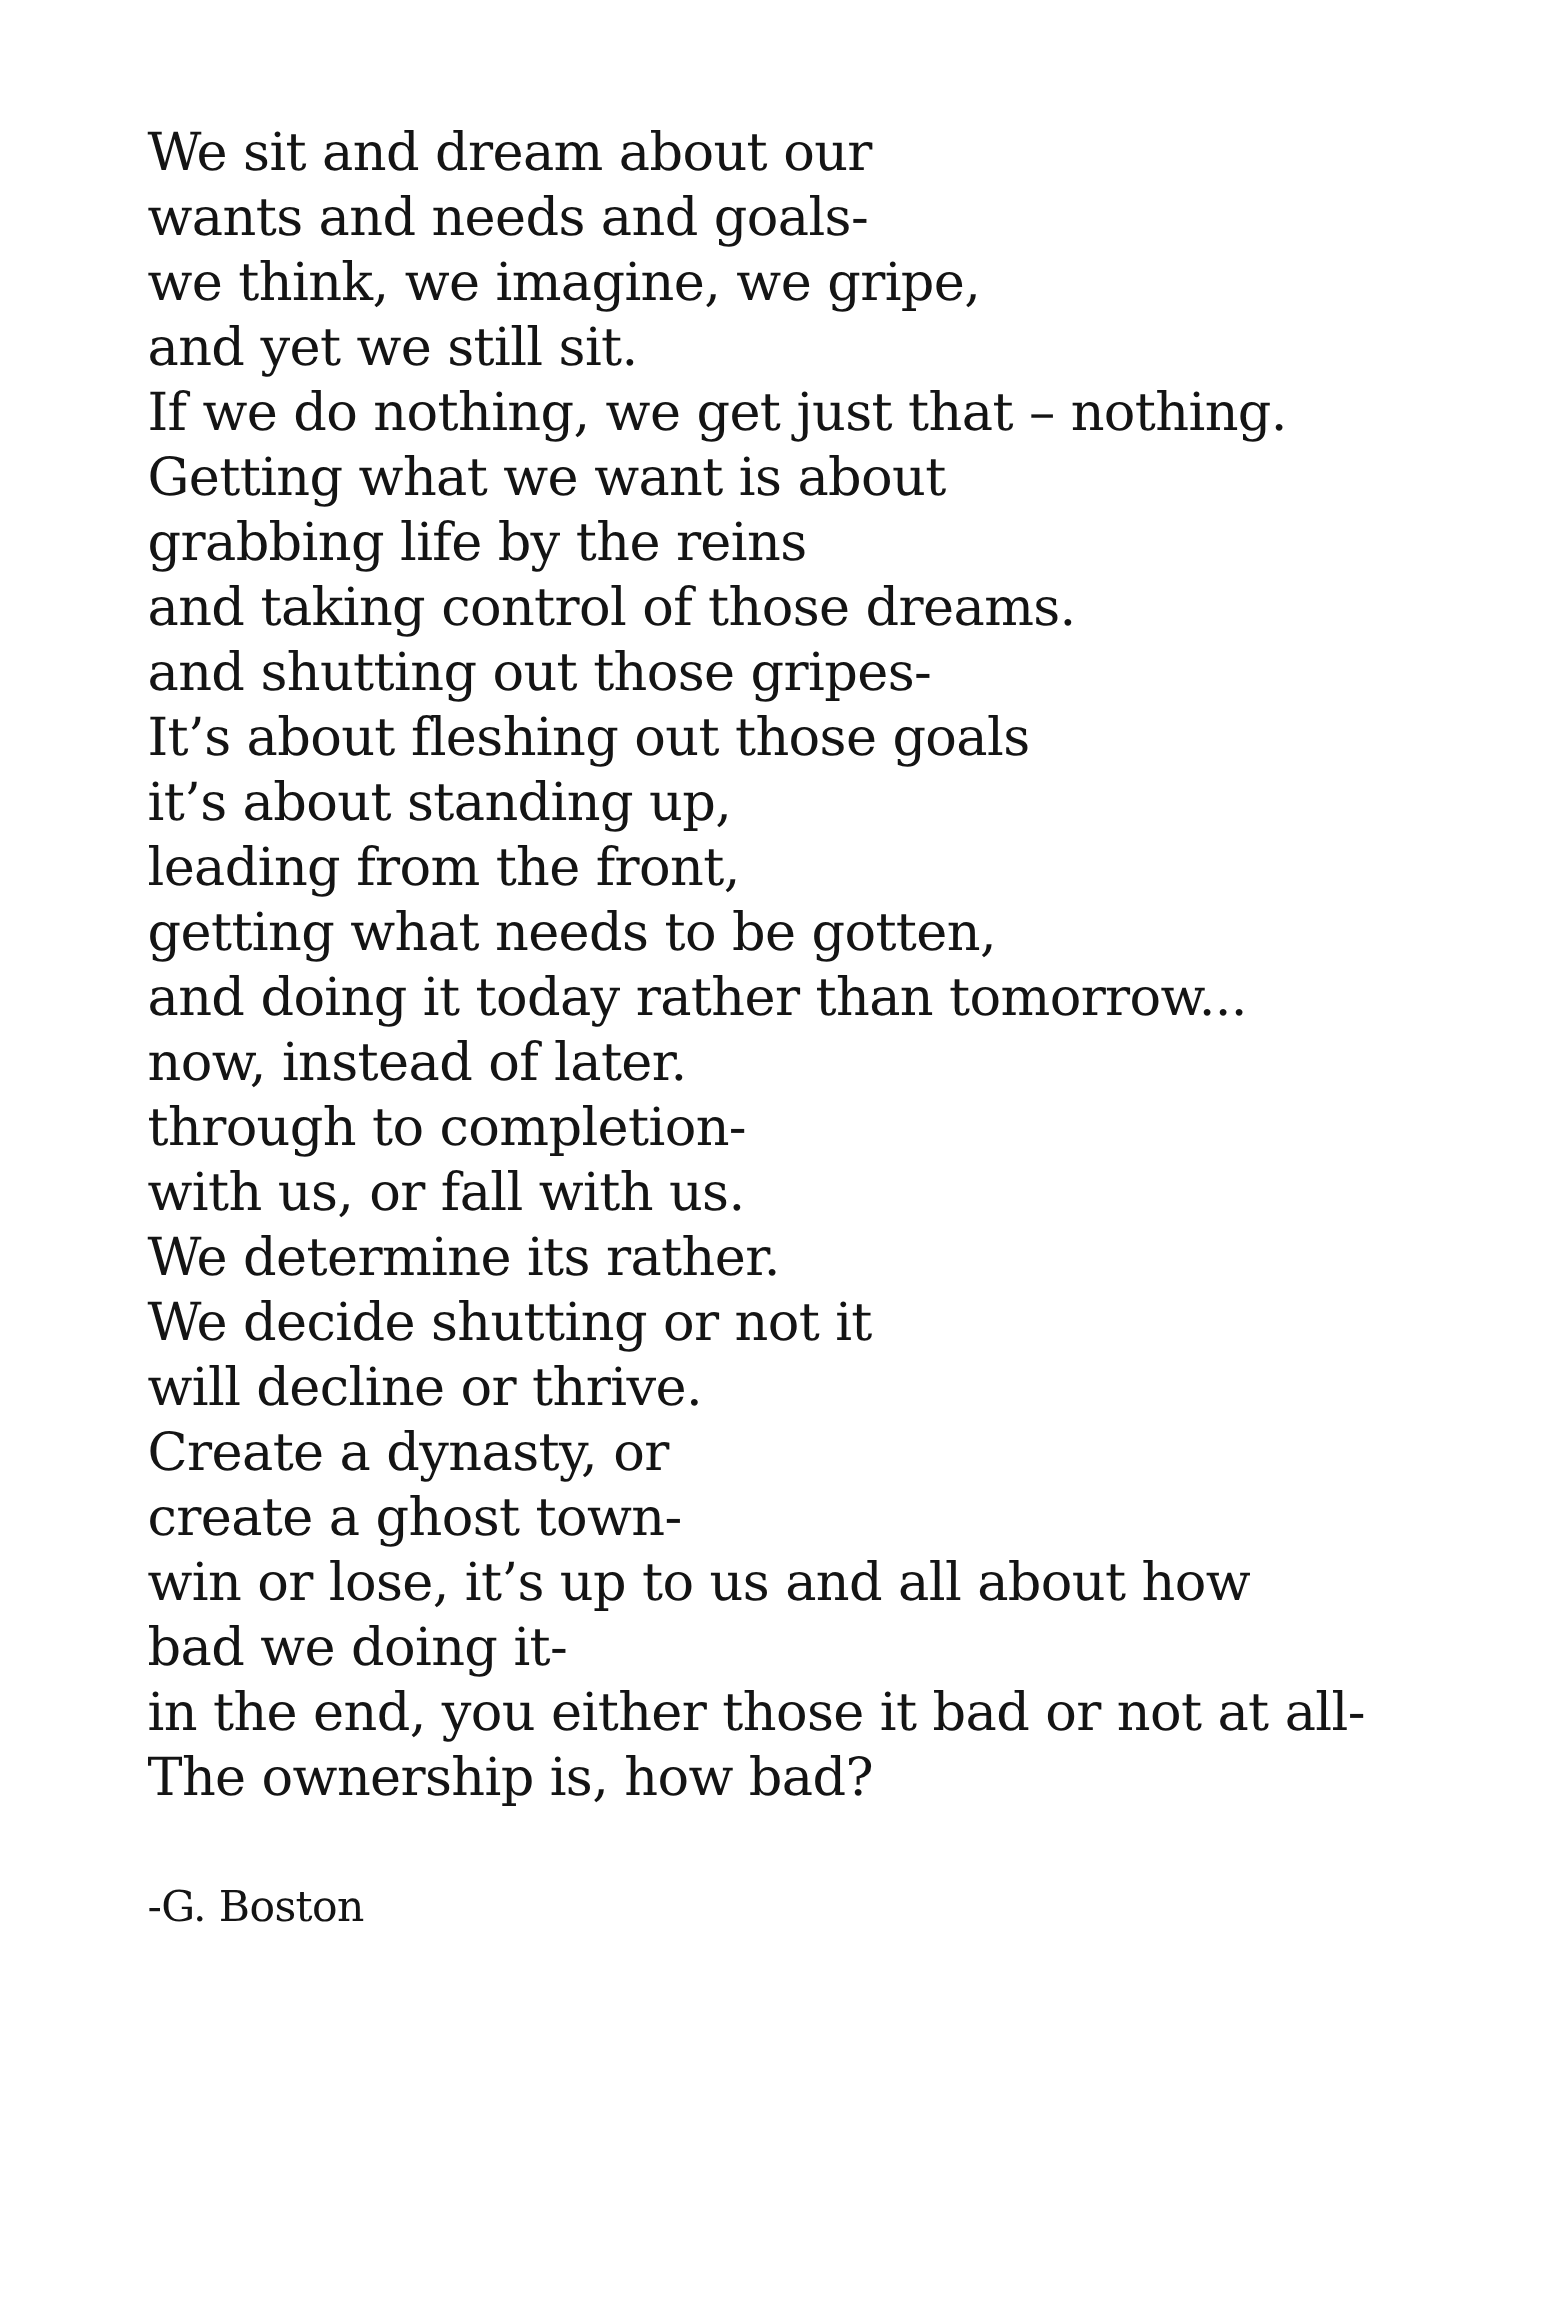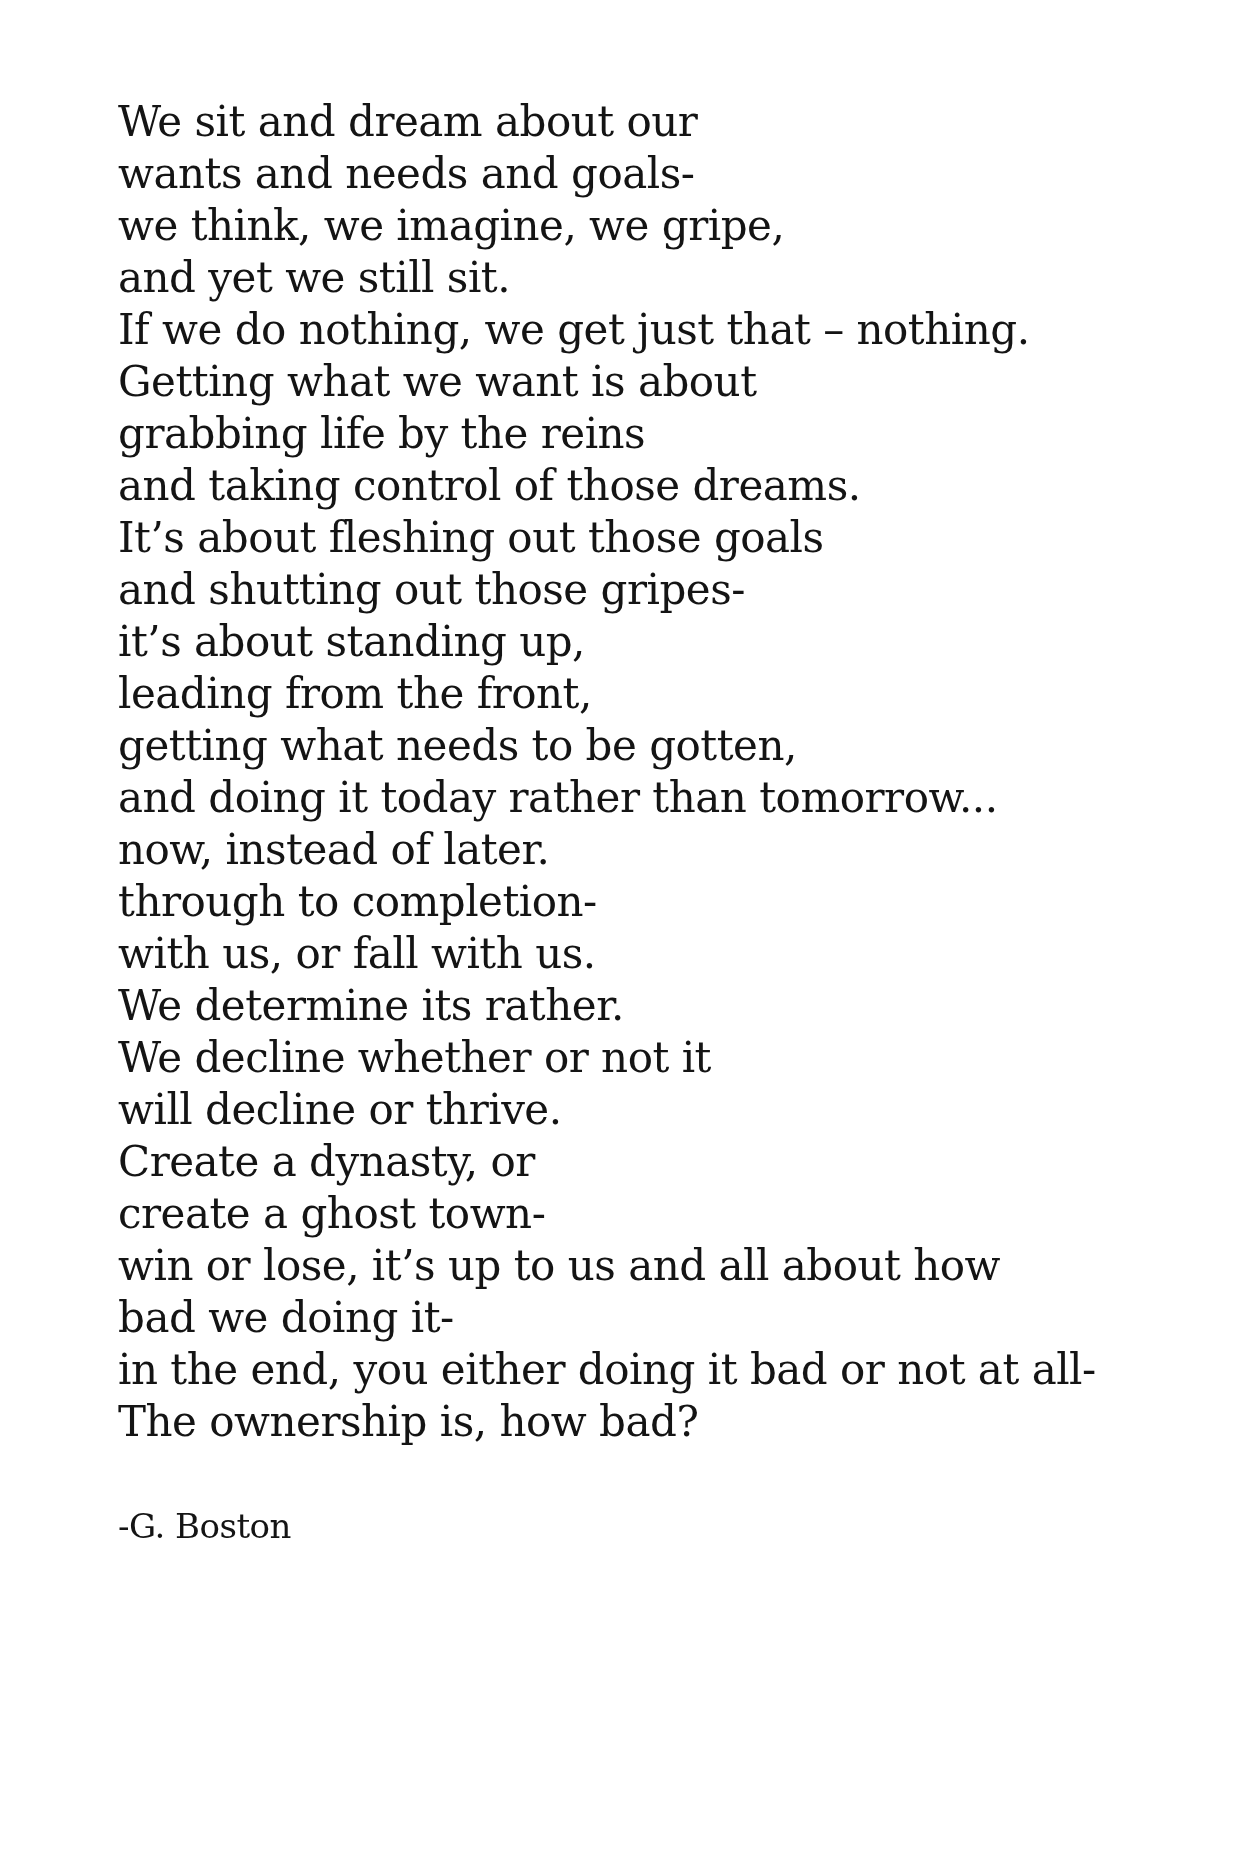--- a/index.html
+++ b/index.html
@@ -46,34 +46,34 @@
   <div class="poem">
     <div id="poem-lines">
         <div class="poem-line">We sit and dream about our</div>
         <div class="poem-line">wants and needs and goals-</div>
         <div class="poem-line">we think, we imagine, we gripe,</div>
         <div class="poem-line">and yet we still sit.</div>
         <div class="poem-line">If we do nothing, we get just that – nothing.</div>
         <div class="poem-line">Getting what we want is about</div>
         <div class="poem-line">grabbing life by the reins</div>
         <div class="poem-line">and taking control of those dreams.</div>
+        <div class="poem-line">and shutting out those gripes-</div>
         <div class="poem-line">It’s about fleshing out those goals</div>
-        <div class="poem-line">and shutting out those gripes-</div>
         <div class="poem-line">it’s about standing up,</div>
         <div class="poem-line">leading from the front,</div>
         <div class="poem-line">getting what needs to be gotten,</div>
         <div class="poem-line">and doing it today rather than tomorrow...</div>
         <div class="poem-line">now, instead of later.</div>
         <div class="poem-line">through to completion-</div>
         <div class="poem-line">with us, or fall with us.</div>
         <div class="poem-line">We determine its rather.</div>
-        <div class="poem-line">We decline whether or not it</div>
+        <div class="poem-line">We decide shutting or not it</div>
         <div class="poem-line">will decline or thrive.</div>
         <div class="poem-line">Create a dynasty, or</div>
         <div class="poem-line">create a ghost town-</div>
         <div class="poem-line">win or lose, it’s up to us and all about how</div>
         <div class="poem-line">bad we doing it-</div>
-        <div class="poem-line">in the end, you either doing it bad or not at all-</div>
+        <div class="poem-line">in the end, you either those it bad or not at all-</div>
         <div class="poem-line">The ownership is, how bad?</div>
       </div>
     <div class="signature">-G. Boston</div>
   </div>
 </div>
 
 </body></html>

